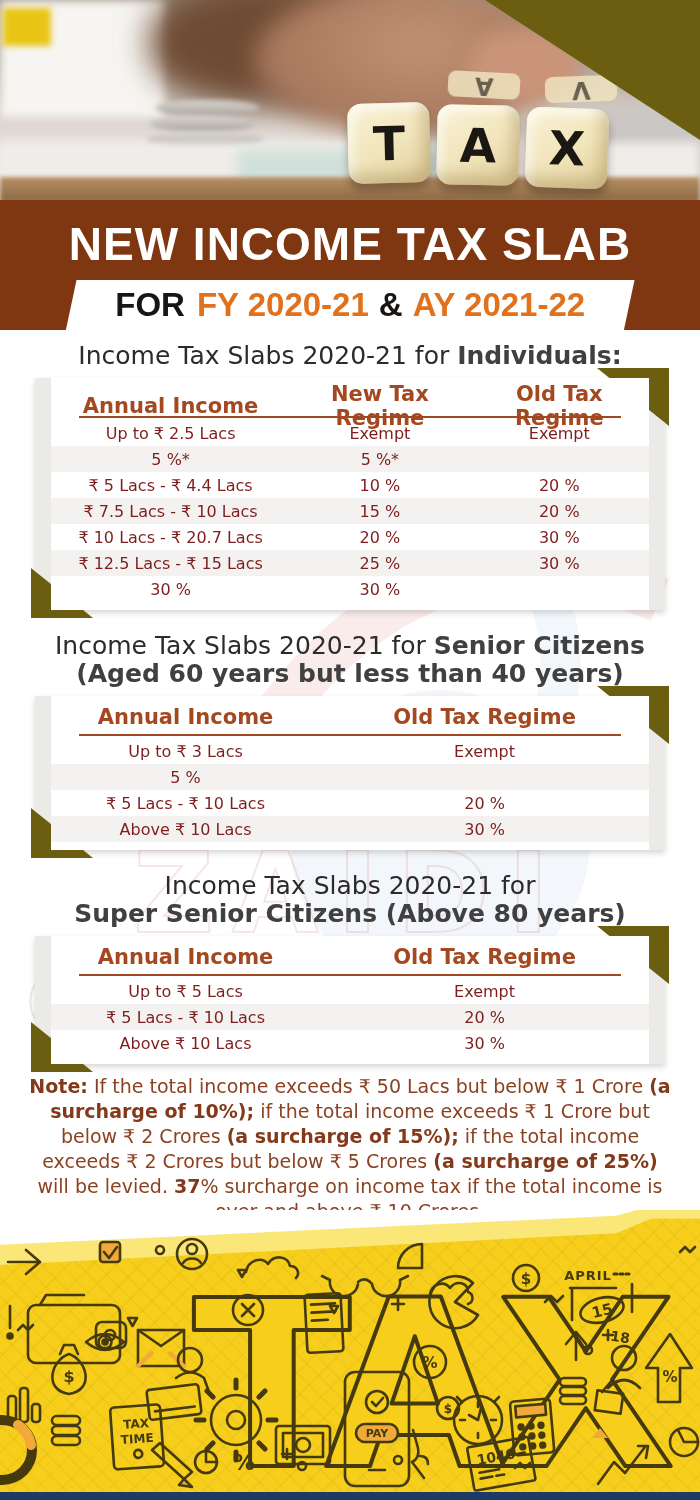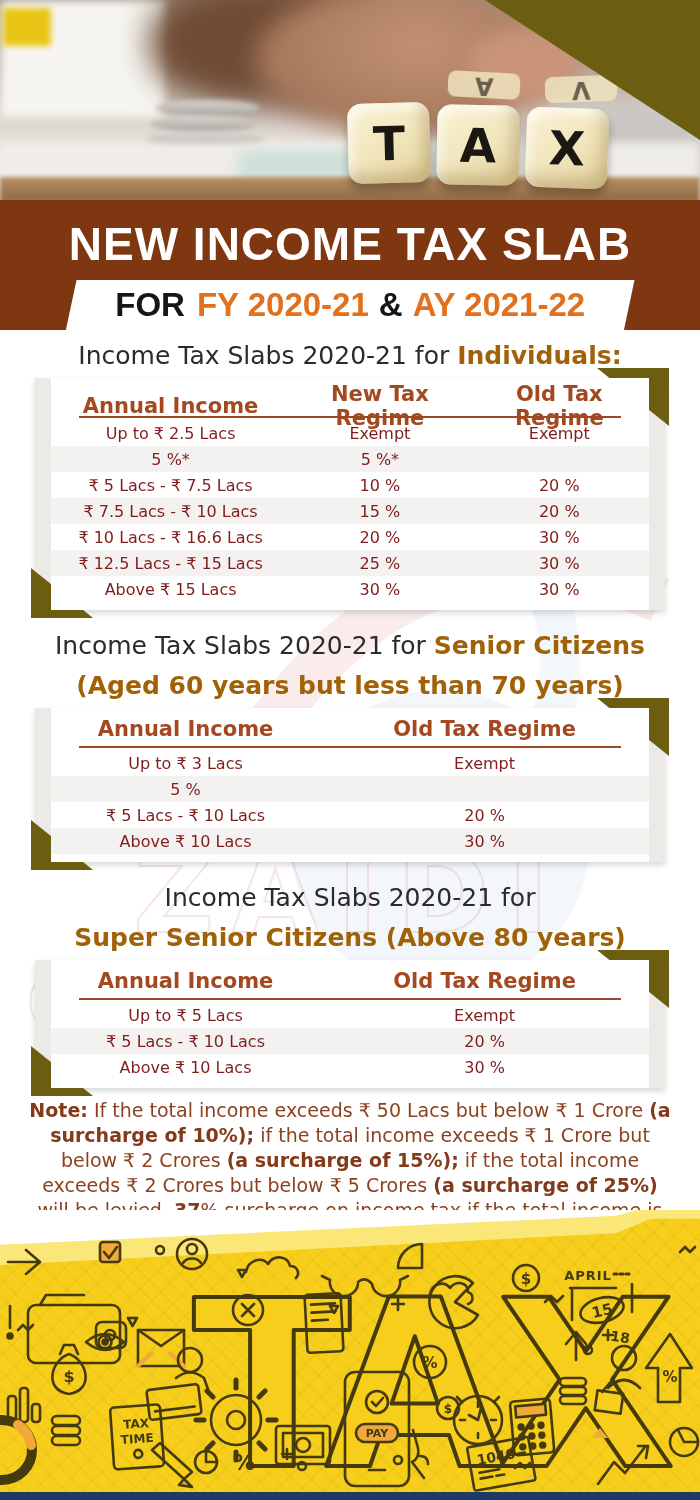--- a/index.html
+++ b/index.html
@@ -39,21 +39,21 @@
   
   .content{position:relative;width:700px;height:880px;background:#fff;overflow:hidden;}
   .watermark{position:absolute;inset:0;pointer-events:none;z-index:0;}
   .wm-text{position:absolute;left:0;width:700px;text-align:center;font-weight:bold;color:rgba(150,150,160,0.0);
            -webkit-text-stroke:2px rgba(160,90,90,.13);}
   .wm-zaidi{top:498px;font-size:112px;letter-spacing:18px;-webkit-text-stroke:2px rgba(190,80,80,.14);}
   .wm-corp{top:630px;font-size:74px;letter-spacing:4px;-webkit-text-stroke:2px rgba(120,125,140,.16);}
   .wm-swoosh{position:absolute;top:90px;left:140px;width:560px;height:560px;}
   .section{position:relative;z-index:1;text-align:center;}
   .sec-heading{font-size:25px;line-height:28px;color:#2b2b2b;margin:0 0 8px;}
-  .sec-heading b{color:#a16207;margin-top:12px;}
+  .sec-heading b{color:#404040;}
   .sec-heading .l2{display:block;}
   .sec-heading .l2:empty{display:none;}
   .s1{padding-top:12px;}
   .card{position:relative;width:630px;margin:8px auto;background:#ECEAE7;padding:0 16px;box-shadow:0 3px 6px rgba(0,0,0,.16);}
   .corner{position:absolute;background:#6B5E10;}
   .corner-tr{top:-10px;right:-4px;width:72px;height:58px;clip-path:polygon(0 0,100% 0,100% 100%);}
   .corner-bl{bottom:-8px;left:-4px;width:62px;height:50px;clip-path:polygon(0 0,0 100%,100% 100%);}
   .tbl{position:relative;z-index:1;background:#fff;padding:4px 0 8px;}
   .tbl-head{display:grid;align-items:center;font-weight:bold;color:#A3481F;font-size:21px;height:34px;}
   .rule{border-top:2px solid #9d4a24;margin:0 28px 2px;}
@@ -150,54 +150,53 @@
           <div class="row cols3">
               <div>Up to ₹ 2.5 Lacs</div>
               <div>Exempt</div>
               <div>Exempt</div>
             </div>
           <div class="row cols3">
               <div>5 %*</div>
               <div>5 %*</div>
             </div>
           <div class="row cols3">
-              <div>₹ 5 Lacs - ₹ 7.5 Lacs</div>
+              <div>₹ 5 Lacs - ₹ 4.4 Lacs</div>
               <div>10 %</div>
               <div>20 %</div>
             </div>
           <div class="row cols3">
               <div>₹ 7.5 Lacs - ₹ 10 Lacs</div>
               <div>15 %</div>
               <div>20 %</div>
             </div>
           <div class="row cols3">
-              <div>₹ 10 Lacs - ₹ 16.6 Lacs</div>
+              <div>₹ 10 Lacs - ₹ 20.7 Lacs</div>
               <div>20 %</div>
               <div>30 %</div>
             </div>
           <div class="row cols3">
               <div>₹ 12.5 Lacs - ₹ 15 Lacs</div>
               <div>25 %</div>
               <div>30 %</div>
             </div>
           <div class="row cols3">
-              <div>Above ₹ 15 Lacs</div>
               <div>30 %</div>
               <div>30 %</div>
             </div>
         </div>
       </div>
     </div>
 
     <div class="gap"></div>
 
     <div class="section">
       <div class="sec-heading">
         <span>Income Tax Slabs 2020-21 for </span><b>Senior Citizens</b>
-        <b class="l2">(Aged 60 years but less than 70 years)</b>
+        <b class="l2">(Aged 60 years but less than 40 years)</b>
       </div>
       <div class="card">
         <div class="corner corner-tr"></div>
         <div class="corner corner-bl"></div>
         <div class="tbl">
           <div class="tbl-head cols2">
             <div>Annual Income</div>
             <div>Old Tax Regime</div>
           </div>
           <div class="rule"></div>

